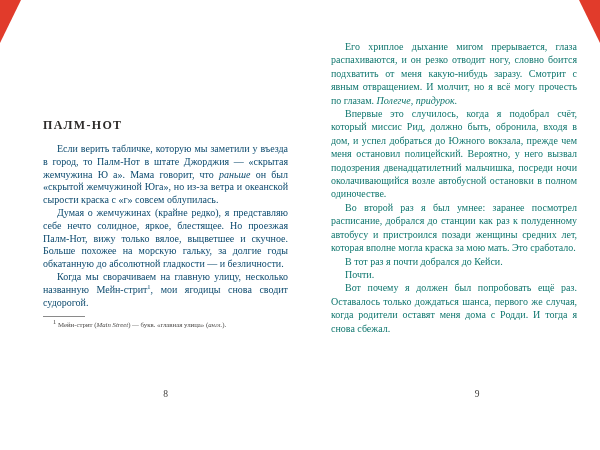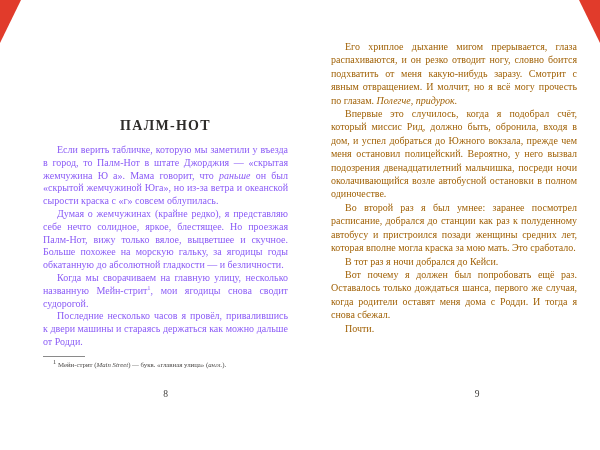--- a/index.html
+++ b/index.html
@@ -10,22 +10,22 @@
   }
   .corner{position:absolute;top:0;width:21px;height:43px;}
   .corner.left{left:0;clip-path:polygon(0 0,100% 0,0 100%);}
   .corner.right{right:0;clip-path:polygon(0 0,100% 0,100% 100%);}
 
   .page{position:absolute;}
   .page-left{left:43px;top:118px;width:245px;}
   .page-right{left:331px;top:40px;width:246px;}
 
   .chapter-title{
-    margin:0 0 10px 0;text-align:center;
-    font-size:14px;font-weight:bold;letter-spacing:1.3px;
+    margin:0 0 10px 0;text-align:left;
+    font-size:12px;font-weight:bold;letter-spacing:1.3px;
   }
   .body p{
     margin:0;text-align:justify;text-indent:14px;
     font-size:10px;
   }
   .page-left .body p{line-height:12.8px;}
   .page-right .body p{line-height:13.4px;}
   .body i{font-style:italic;}
   sup{font-size:6.5px;line-height:0;}
 
@@ -42,35 +42,34 @@
   .pagenum.right{left:354px;}
 </style>
 </head>
 <body>
 
 <div class="corner left" style="background: rgb(225, 59, 43);"></div>
 <div class="corner right" style="background: rgb(225, 59, 43);"></div>
 
 <div class="page page-left">
   <h2 class="chapter-title" style="color: rgb(46, 44, 42);">ПАЛМ-НОТ</h2>
-  <div class="body" style="color: #8b5cf6;">
+  <div class="body" style="color: #0c4a6e;">
       <p><span>Если верить табличке, которую мы заметили у въезда в город, то Палм-Нот в штате Джорджия — «скрытая жемчужина Ю а». Мама говорит, что </span><i>раньше</i><span> он был «скрытой жемчужиной Юга», но из-за ветра и океанской сырости краска с «г» совсем облупилась.</span></p>
-      <p><span>Думая о жемчужинах (крайне редко), я представляю себе нечто солидное, яркое, блестящее. Но проезжая Палм-Нот, вижу только вялое, выцветшее и скучное. Больше похожее на морскую гальку, за ягодицы годы обкатанную до абсолютной гладкости — и безличности.</span></p>
+      <p><span>Думая о жемчужинах (крайне редко), я представляю себе нечто солидное, яркое, блестящее. Но проезжая Палм-Нот, вижу только вялое, выцветшее и скучное. Больше похожее на морскую гальку, за долгие годы обкатанную до абсолютной гладкости — и безличности.</span></p>
       <p><span>Когда мы сворачиваем на главную улицу, несколько названную Мейн-стрит</span><sup>1</sup><span>, мои ягодицы снова сводит судорогой.</span></p>
-      <p><span>Последние несколько часов я провёл, привалившись к двери машины и стараясь держаться как можно дальше от Родди.</span></p>
     </div>
   <div class="footnote-rule"></div>
   <div class="footnote" style="color: rgb(74, 72, 70);"><sup>1</sup><span> Мейн-стрит (</span><i>Main Street</i><span>) — букв. «главная улица» (</span><i>англ.</i><span>).</span></div>
 </div>
 
 <div class="page page-right">
-  <div class="body" style="color: #a16207;">
+  <div class="body" style="color: #0f766e;">
       <p><span>Его хриплое дыхание мигом прерывается, глаза распахиваются, и он резко отводит ногу, словно боится подхватить от меня какую-нибудь заразу. Смотрит с явным отвращением. И молчит, но я всё могу прочесть по глазам. </span><i>Полегче, придурок.</i></p>
       <p><span>Впервые это случилось, когда я подобрал счёт, который миссис Рид, должно быть, обронила, входя в дом, и успел добраться до Южного вокзала, прежде чем меня остановил полицейский. Вероятно, у него вызвал подозрения двенадцатилетний мальчишка, посреди ночи околачивающийся возле автобусной остановки в полном одиночестве.</span></p>
       <p><span>Во второй раз я был умнее: заранее посмотрел расписание, добрался до станции как раз к полуденному автобусу и пристроился позади женщины средних лет, которая вполне могла краска за мою мать. Это сработало.</span></p>
-      <p><span>В тот раз я ночи добрался до Кейси.</span></p>
+      <p><span>В тот раз я почти добрался до Кейси.</span></p>
+      <p><span>Почти.</span></p>
       <p><span>Вот почему я должен был попробовать ещё раз. Оставалось только дождаться шанса, первого же случая, когда родители оставят меня дома с Родди. И тогда я снова сбежал.</span></p>
-      <p><span>Почти.</span></p>
     </div>
 </div>
 
 <div class="pagenum left" style="color: rgb(62, 60, 58);">8</div>
 <div class="pagenum right" style="color: rgb(62, 60, 58);">9</div>
 
 </body></html>

